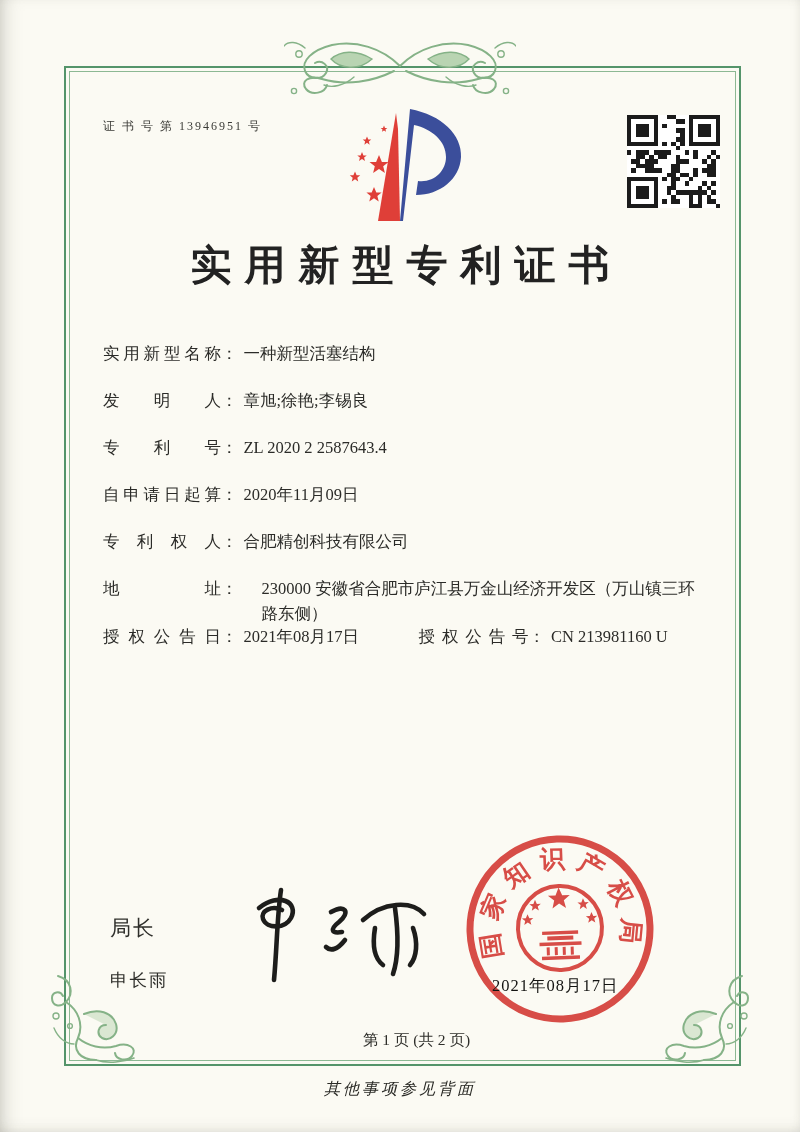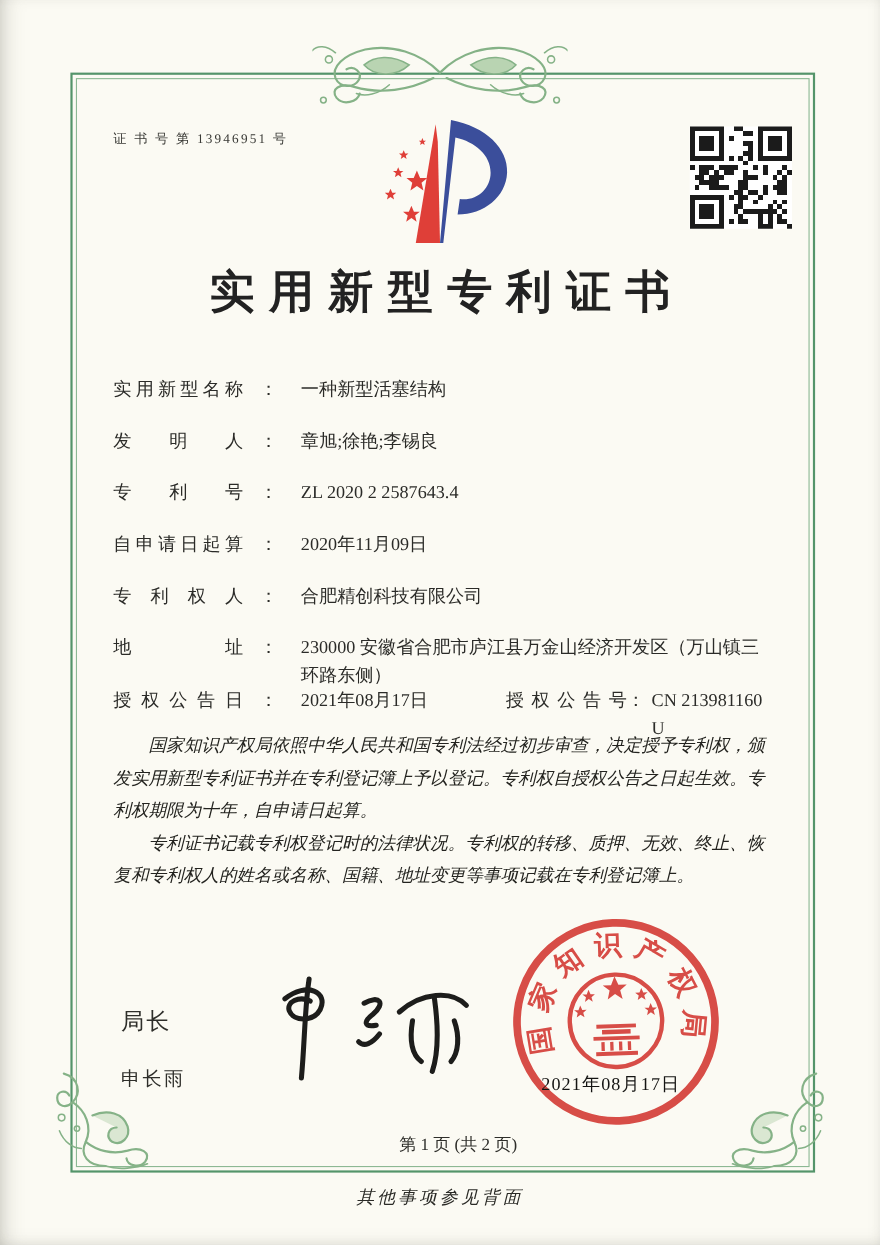--- a/index.html
+++ b/index.html
@@ -18,26 +18,26 @@
   
   .cert-no{position:absolute;left:103px;top:118px;font-size:12px;letter-spacing:2px;color:#3a3a36;}
   
   .logo{position:absolute;left:334px;top:103px;}
   
   .qr{position:absolute;left:627px;top:115px;width:93px;height:93px;background:#fff;}
   
   .title{position:absolute;left:0;right:0;top:238px;text-align:center;font-size:41px;font-weight:700;letter-spacing:13px;text-indent:13px;color:#222;font-family:Liberation Mono, monospace;}
   
   .fields{position:absolute;left:103px;top:341px;width:600px;font-size:16.5px;line-height:25px;}
-  .row{display:flex;margin-bottom:22px;align-items:flex-start;gap:15px;}
+  .row{display:flex;margin-bottom:22px;align-items:flex-start;}
   .row.addr{margin-bottom:-2px;}
   .lbl{display:inline-block;width:118px;text-align:justify;text-align-last:justify;-moz-text-align-last:justify;text-justify:inter-ideograph;flex:0 0 118px;}
   .colon{flex:0 0 auto;}
   .val{margin-left:6px;}
-  .val-addr{margin-left:6px;max-width:446px;}
+  .val-addr{margin-left:24px;max-width:446px;}
   .pair2{margin-left:25px;display:flex;}
   .pair2 .lbl{width:110px;flex-basis:110px;}
   
   .body-text{position:absolute;left:103px;top:664px;width:597px;font-size:16px;line-height:29.5px;font-style:italic;color:#23231f;}
   .body-text p{margin:0;text-indent:2em;}
   
   .signer-title{position:absolute;left:110px;top:914px;font-size:21px;letter-spacing:2px;font-family:"Liberation Sans","DejaVu Sans",sans-serif;color:#2e2e2a;}
   .signer-name{position:absolute;left:110px;top:968px;font-size:17.5px;letter-spacing:2px;font-family:"Liberation Sans","DejaVu Sans",sans-serif;color:#2e2e2a;}
   .signature{position:absolute;left:225px;top:876px;}
   
@@ -363,24 +363,20 @@
         <span class="colon">：</span>
       <span class="val" style="width:150px;">2021年08月17日</span>
       <span class="pair2">
         <span class="lbl">授权公告号</span>
           <span class="colon">：</span>
         <span class="val">CN 213981160 U</span>
       </span>
     </div>
   </div>
 
-  <div class="body-text">
-    <p>国家知识产权局依照中华人民共和国专利法经过初步审查，决定授予专利权，颁发实用新型专利证书并在专利登记簿上予以登记。专利权自授权公告之日起生效。专利权期限为十年，自申请日起算。</p>
-    <p>专利证书记载专利权登记时的法律状况。专利权的转移、质押、无效、终止、恢复和专利权人的姓名或名称、国籍、地址变更等事项记载在专利登记簿上。</p>
-  </div>
 
   <div class="signer-title">局长</div>
   <div class="signer-name">申长雨</div>
 
   <svg class="signature" width="212" height="116" viewBox="0 0 212 116">
     <g stroke="#1d1d1b" fill="none" stroke-width="4.6" stroke-linecap="round" stroke-linejoin="round">
       <path d="M56,14 C52,40 52,72 49,104"></path>
       <path d="M34,32 C54,16 74,26 66,42 C60,53 42,53 38,43 C35,35 47,29 57,34"></path>
       <path d="M106,36 C120,28 126,36 114,46 C105,53 106,58 117,56"></path>
       <path d="M120,64 C113,73 106,76 101,71"></path>

